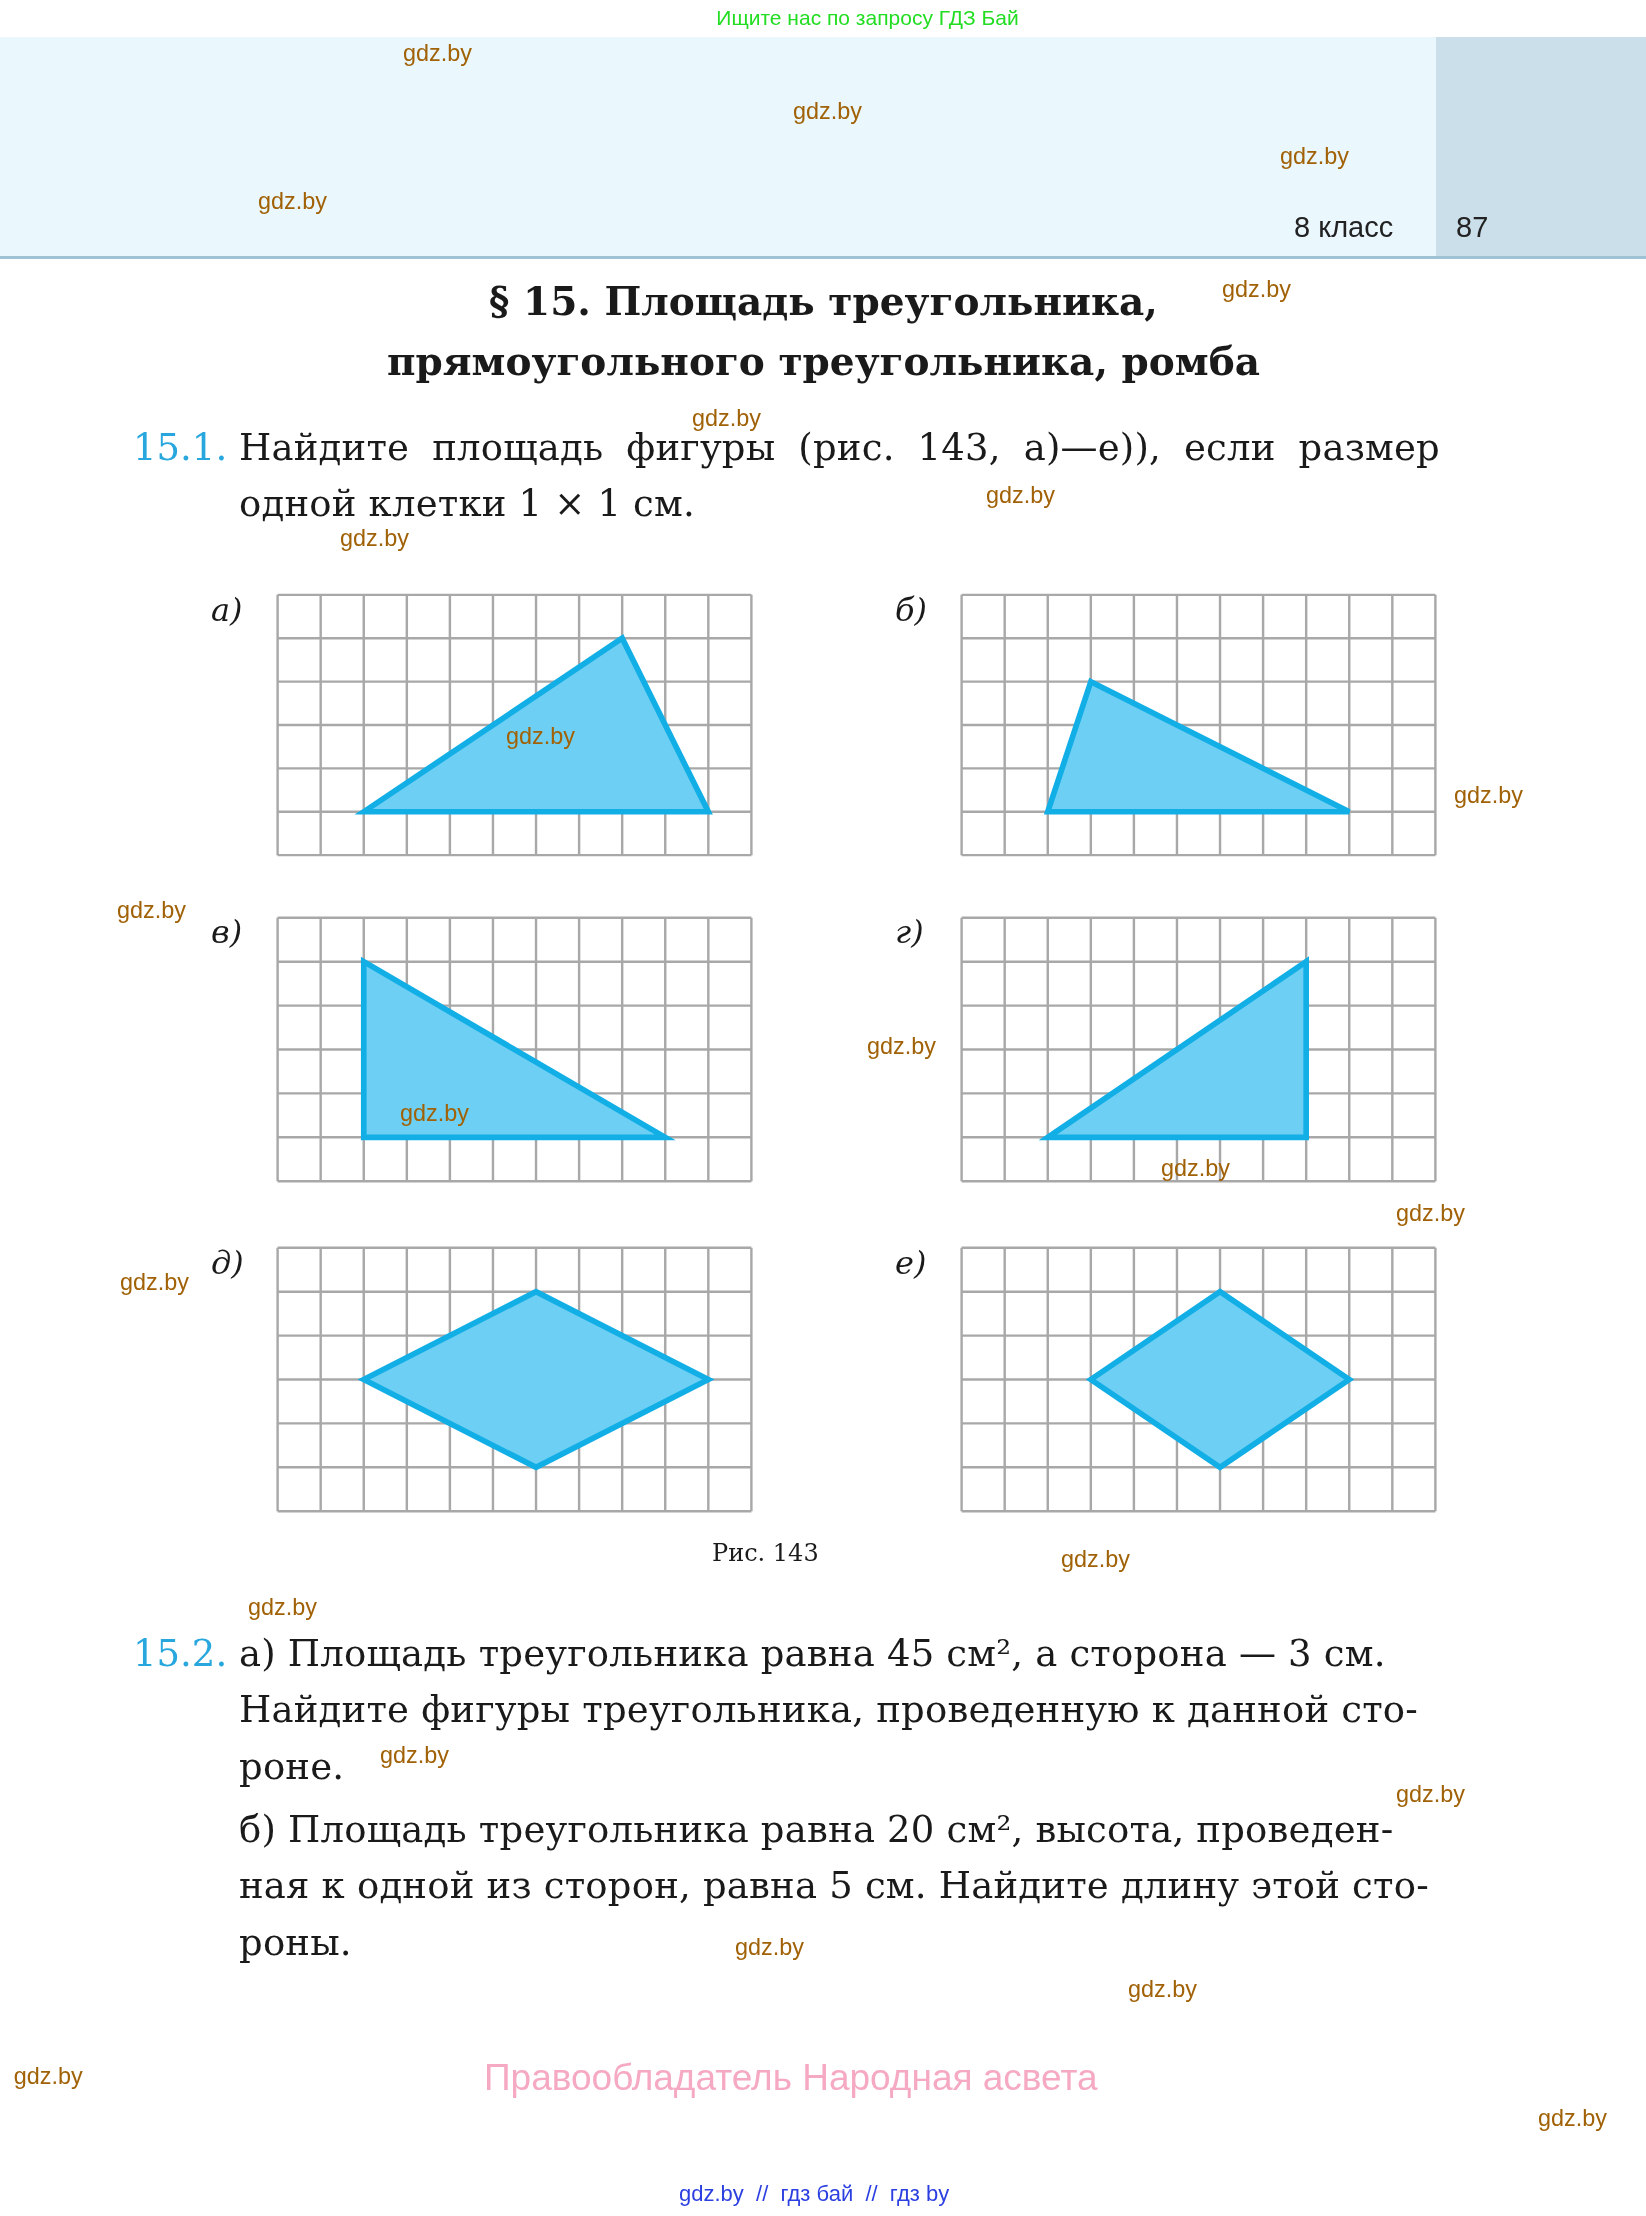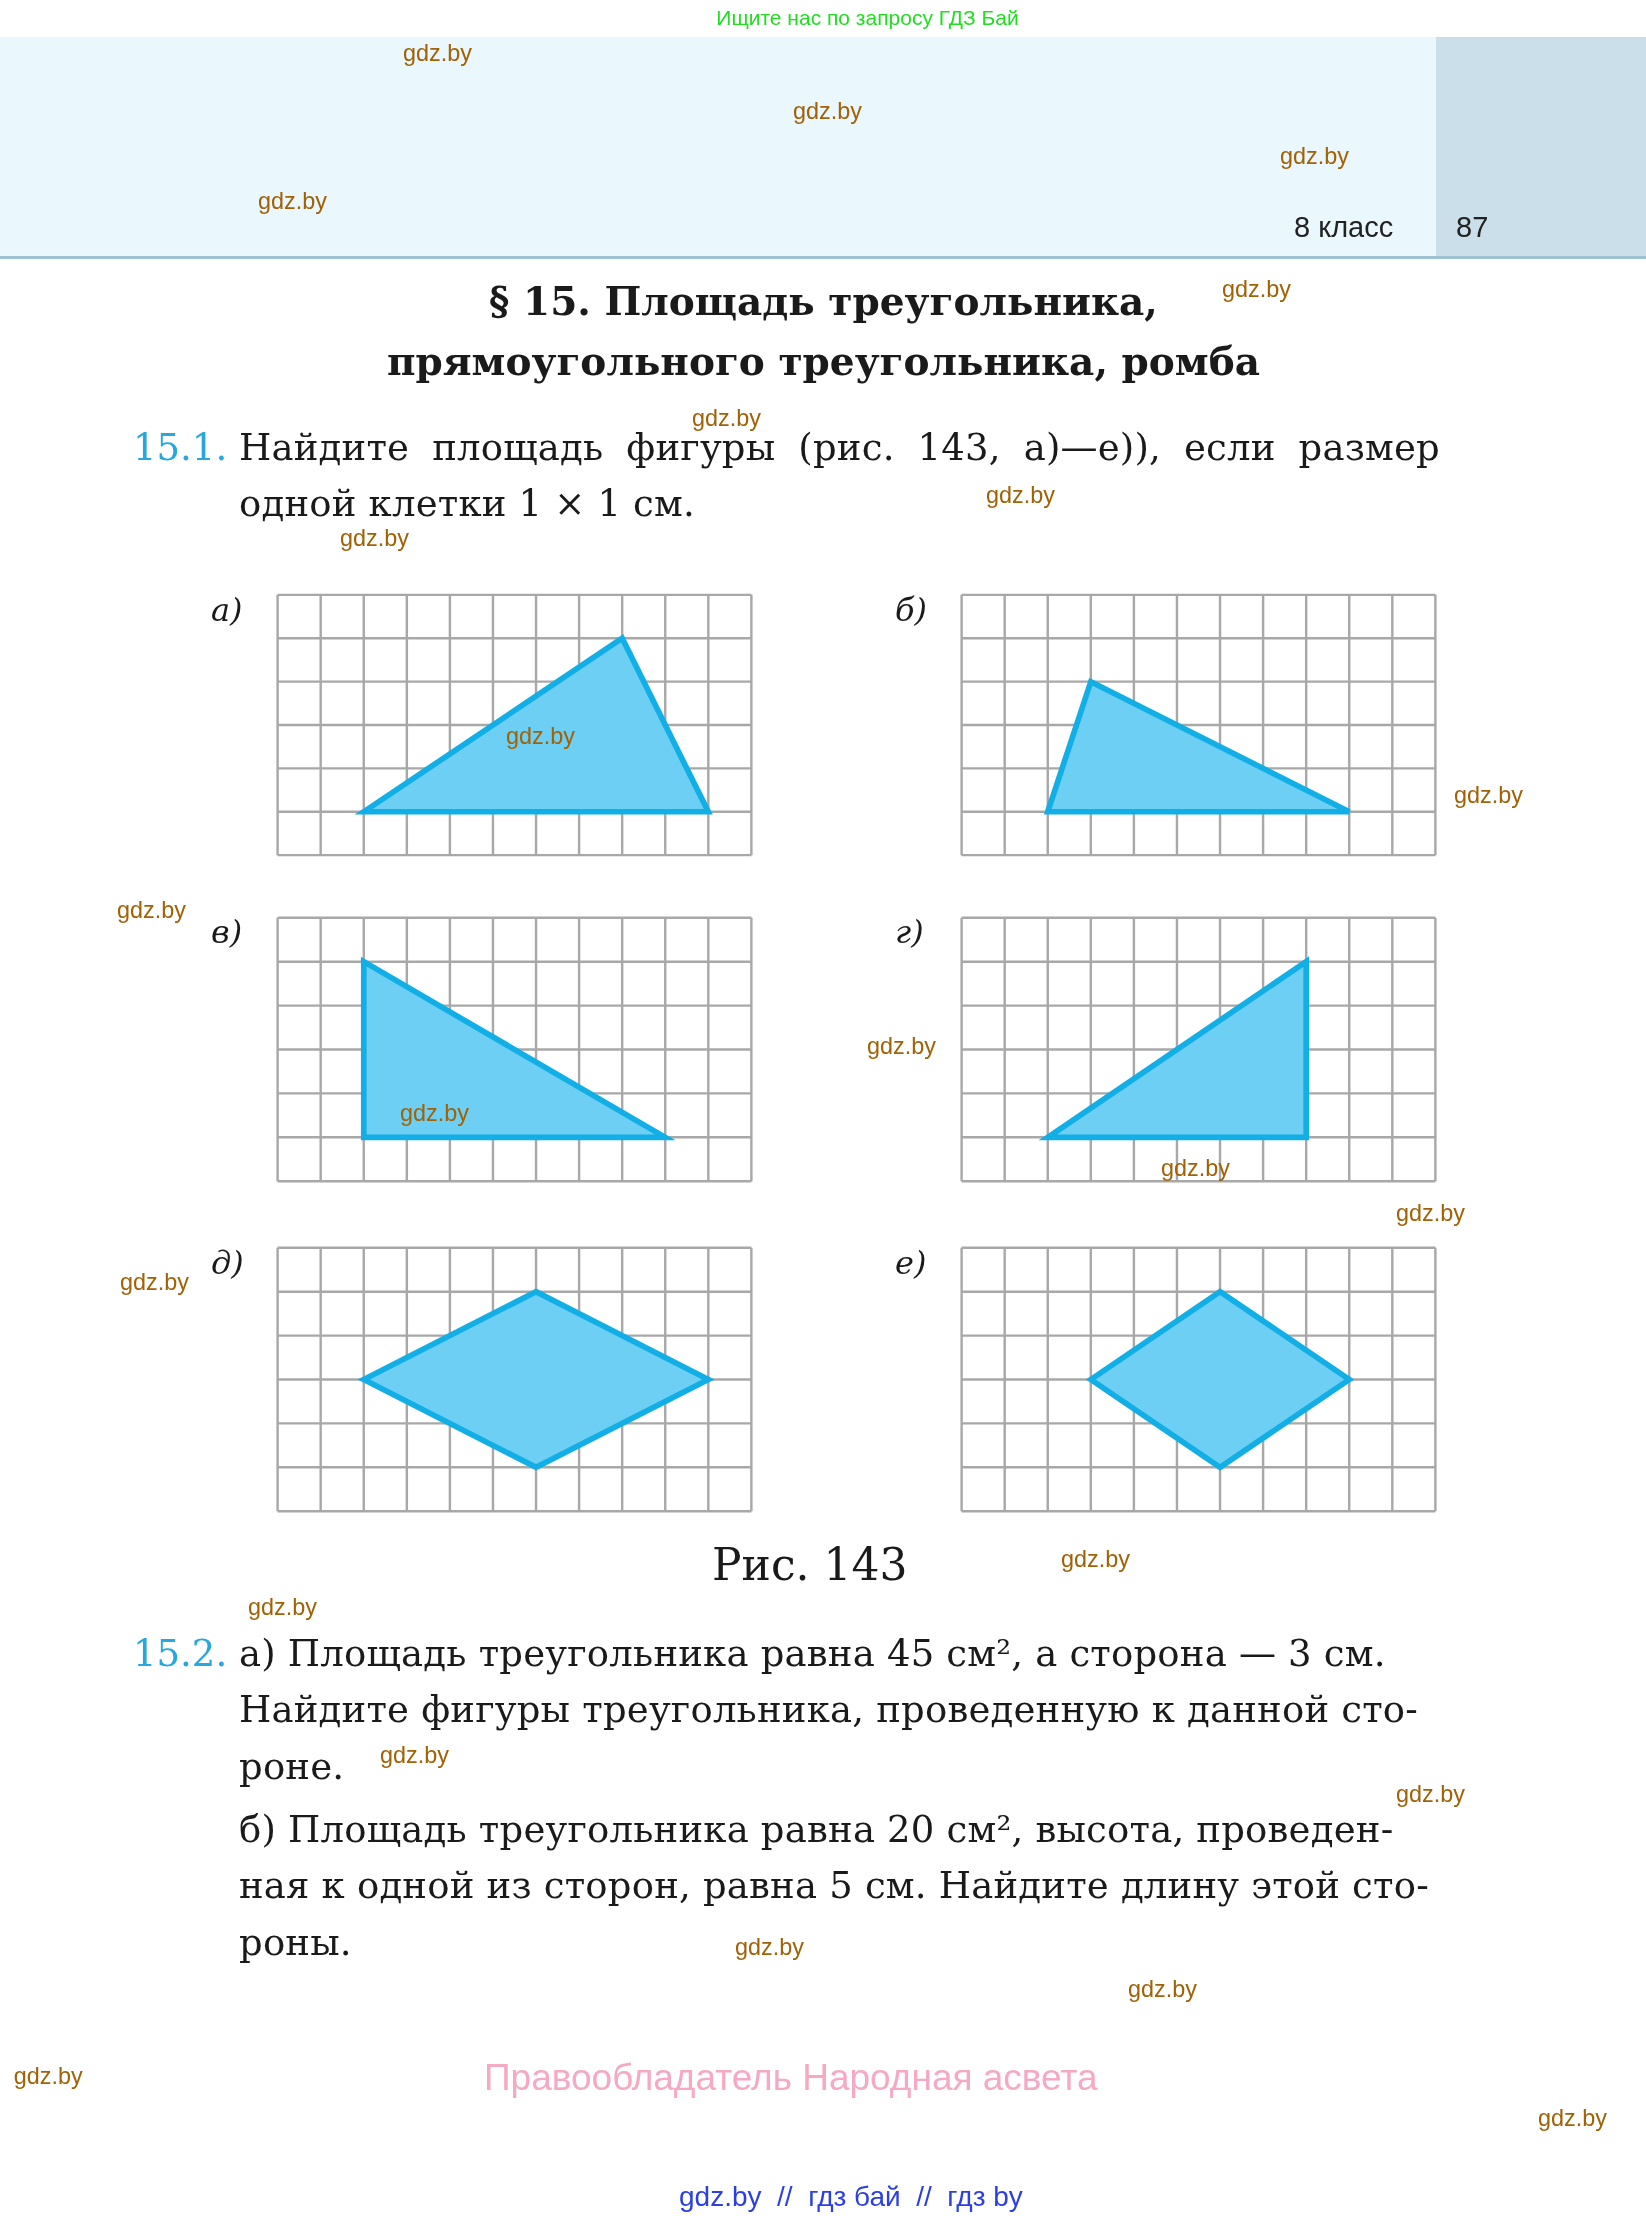--- a/index.html
+++ b/index.html
@@ -10,23 +10,23 @@
                font-family:"Liberation Sans", sans-serif; font-size:21px; color:#22dd22; line-height:35px;padding-left:44px; }
   .header { left:0; top:37px; width:1647px; height:219px; background:#eaf7fd; }
   .header-right { left:1436px; top:37px; width:210px; height:219px; background:#cbdfeb; }
   .header-rule { left:0; top:256px; width:1647px; height:3.2px; background:#9fc3d4; }
   .hdr-text { font-family:"Liberation Sans", sans-serif; font-size:29px; color:#222; }
   .wm { font-family:"Liberation Sans", sans-serif; font-size:23.4px; color:#a16207; white-space:nowrap; }
   .title { left:0; width:1647px; text-align:center; font-weight:bold; font-size:39px; }
   .pnum { color:#27a7dd; font-weight:normal; font-size:37px; }
   .ptext { font-size:37px; letter-spacing:0.2px; white-space:nowrap; }
   .figlabel { font-style:italic; font-size:32px; }
-  .caption { font-size:44px; }
+  .caption { font-size:24px; }
   .rights { font-family:"Liberation Sans", sans-serif; font-size:37px; color:#f5a9c2; }
-  .footer-links { font-family:"Liberation Sans", sans-serif; font-size:28px; color:#2c3fe0; }
+  .footer-links { font-family:"Liberation Sans", sans-serif; font-size:22px; color:#2c3fe0; }
   svg.grid line { stroke:#a8a8a8; stroke-width:3; }
   svg.grid polygon { fill:#6dcff3; stroke:#12aee6; stroke-width:7; stroke-linejoin:miter; }
 </style>
 </head>
 <body>
 
 <div class="abs topbanner">Ищите нас по запросу ГДЗ Бай</div>
 
 <div class="abs header"></div>
 <div class="abs header-right"></div>

